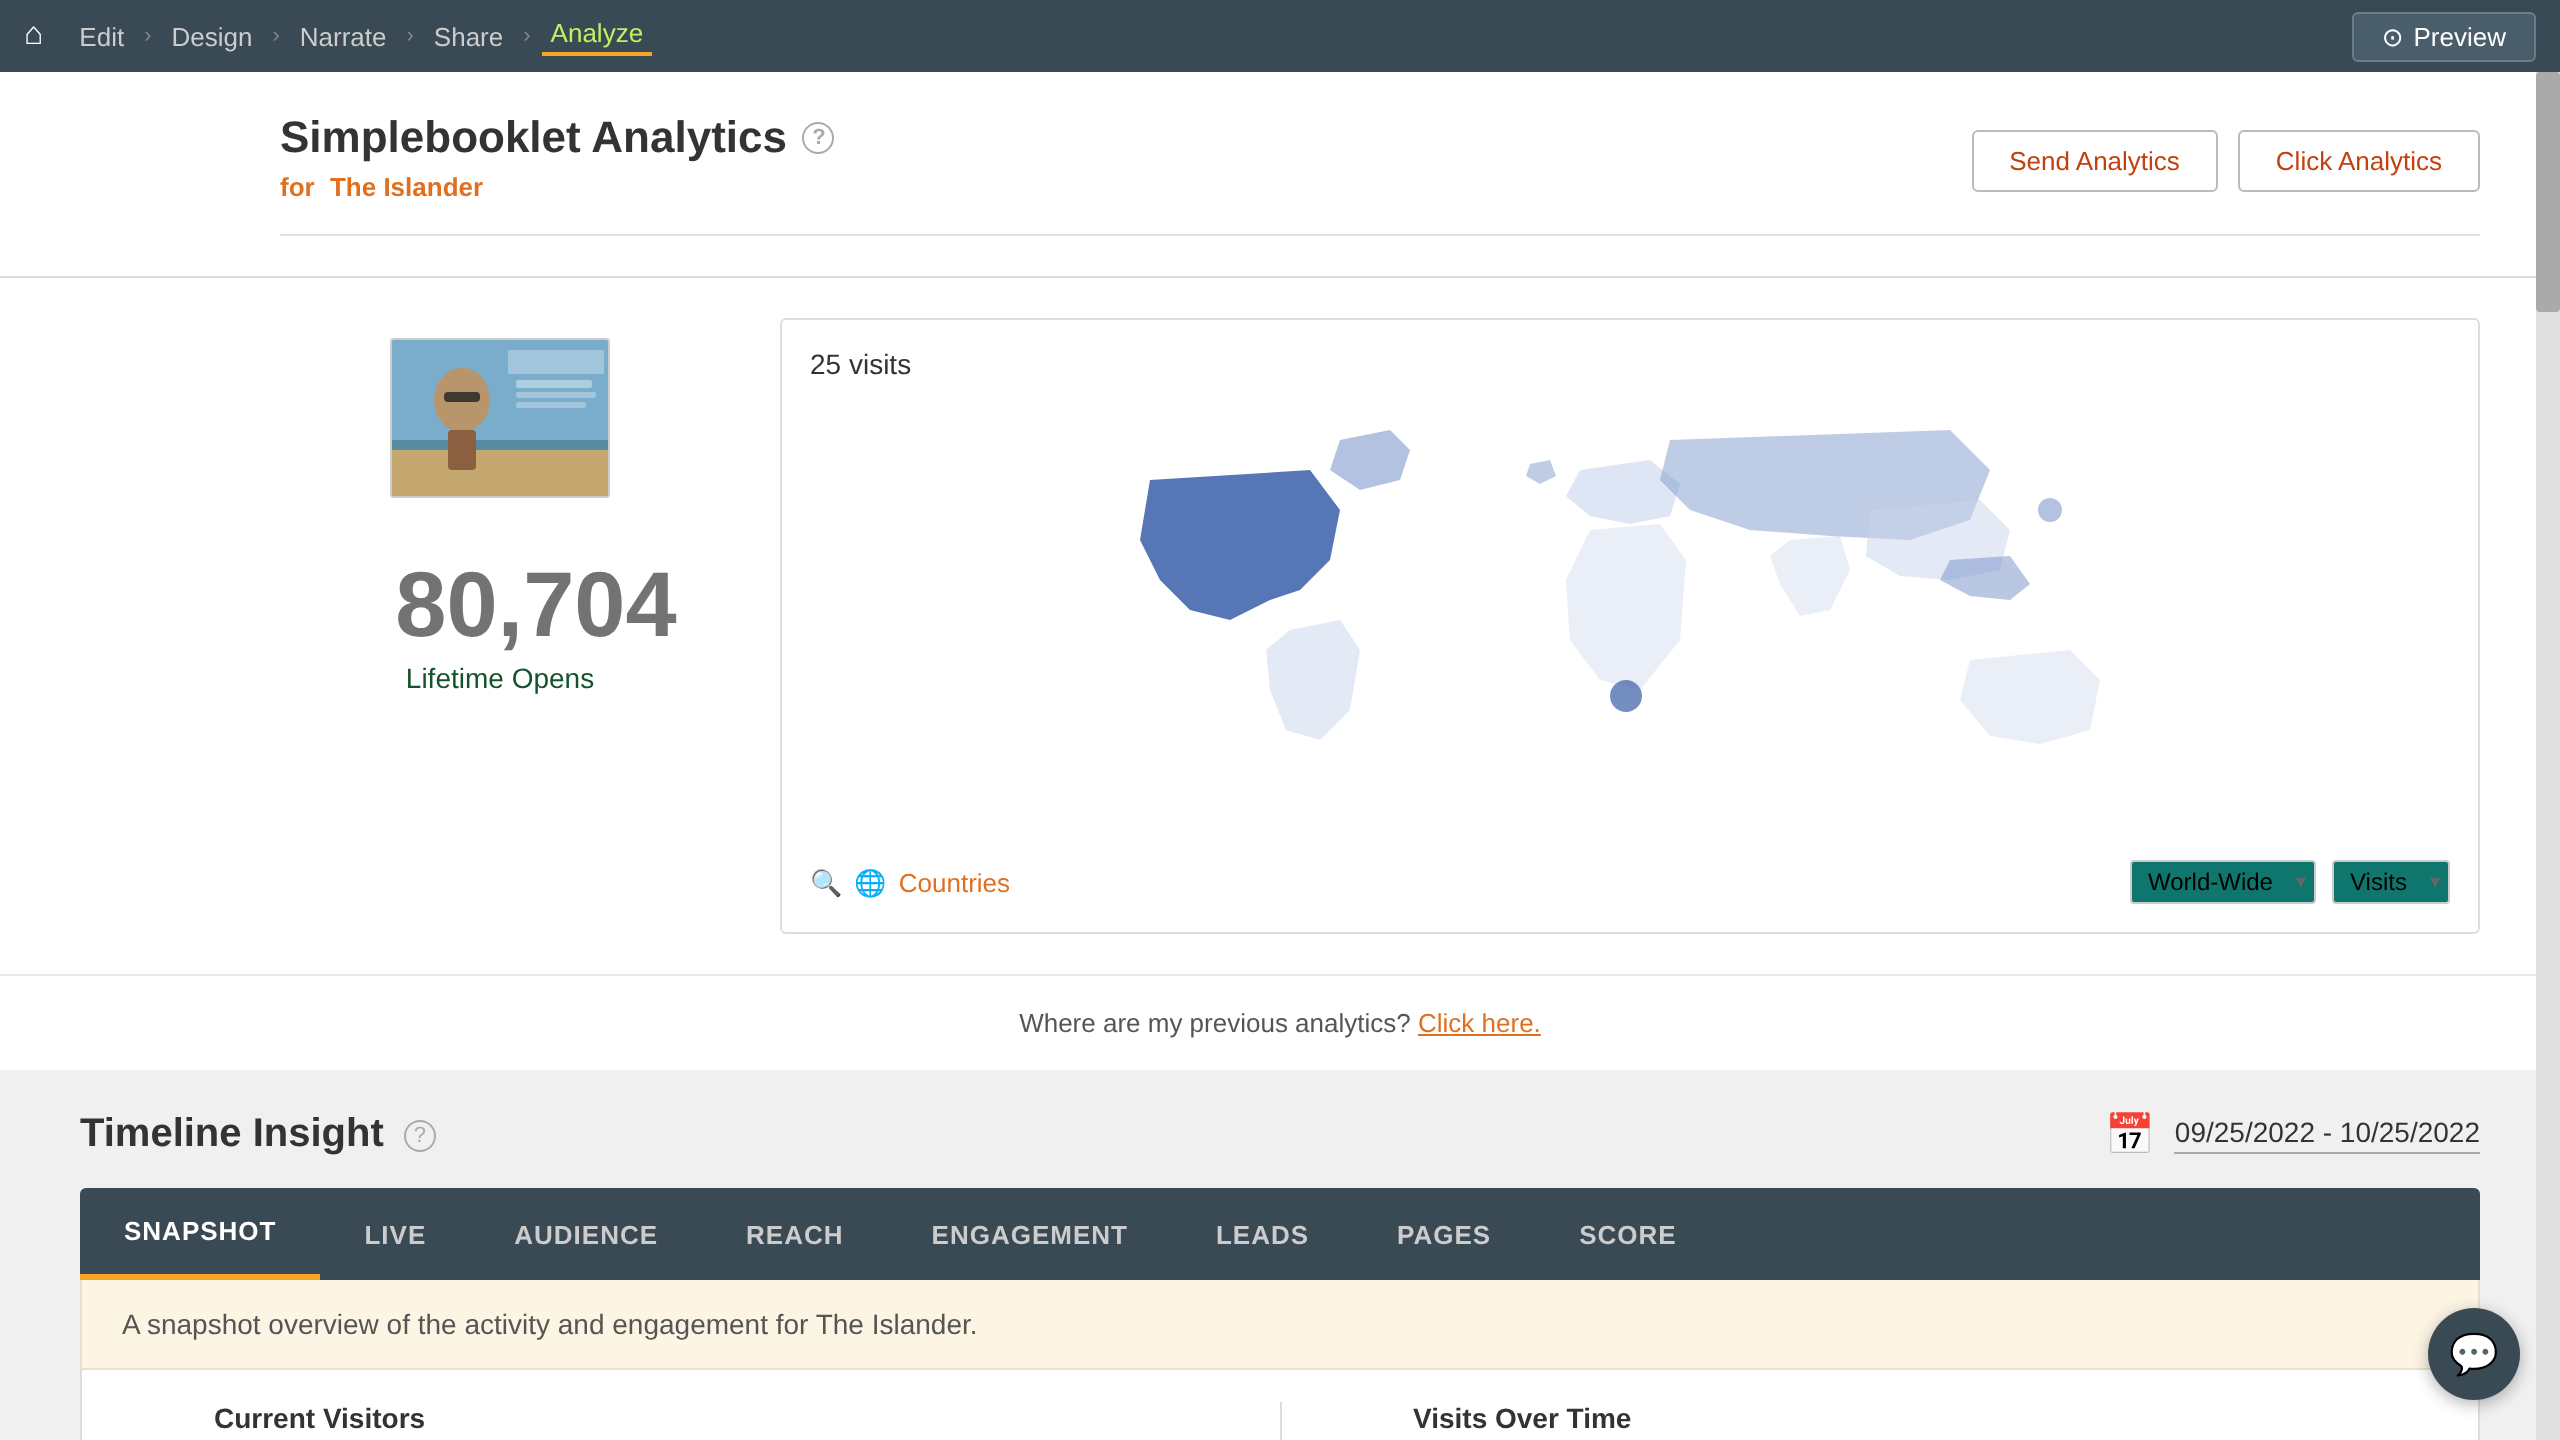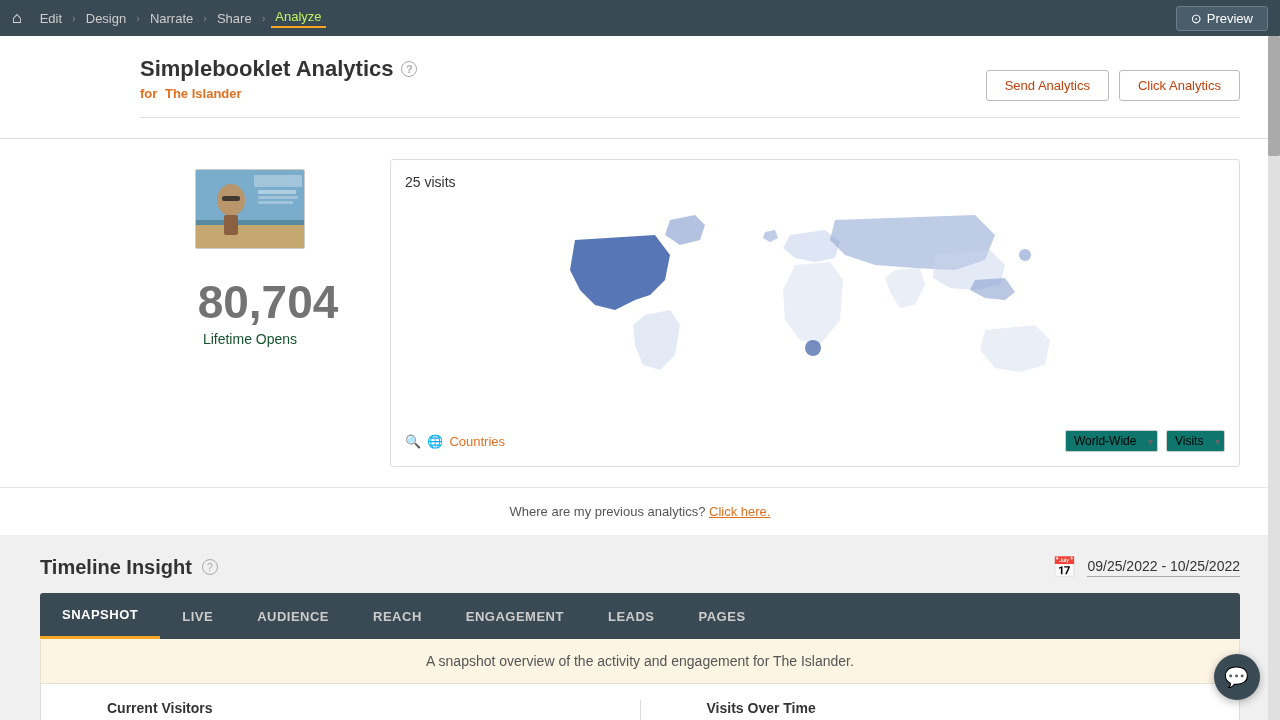--- a/index.html
+++ b/index.html
@@ -53,21 +53,21 @@
 
     
     .main-content {
       background: white;
       padding: 20px 40px 20px 140px;
       border-bottom: 1px solid #ddd;
     }
 
     .analytics-header {
       display: flex;
-      align-items: flex-end;
+      align-items: center;
       justify-content: space-between;
       margin-bottom: 16px;
     }
 
     .analytics-title-block {}
     .analytics-title {
       font-size: 22px;
       font-weight: bold;
       color: #333;
       display: flex;
@@ -295,21 +295,20 @@
     }
 
     
     .snapshot-desc {
       background: #fdf5e4;
       padding: 14px 20px;
       font-size: 14px;
       color: #555;
       border: 1px solid #e8e0d0;
       border-top: none;
-      text-align: center;
     }
 
     
     .bottom-cards {
       background: white;
       display: flex;
       gap: 0;
       border: 1px solid #ddd;
       border-top: none;
       min-height: 60px;
@@ -536,20 +535,23 @@
       </div>
       <div class="tab">
         <span>ENGAGEMENT</span>
       </div>
       <div class="tab">
         <span>LEADS</span>
       </div>
       <div class="tab">
         <span>PAGES</span>
       </div>
+      <div class="tab">
+        <span>SCORE</span>
+      </div>
     </div>
   </div>
 
   <div class="snapshot-desc">A snapshot overview of the activity and engagement for The Islander.</div>
 
   <div class="bottom-cards">
     <div class="card-section">
       <div class="card-title">Current Visitors</div>
     </div>
     <div class="card-divider"></div>

